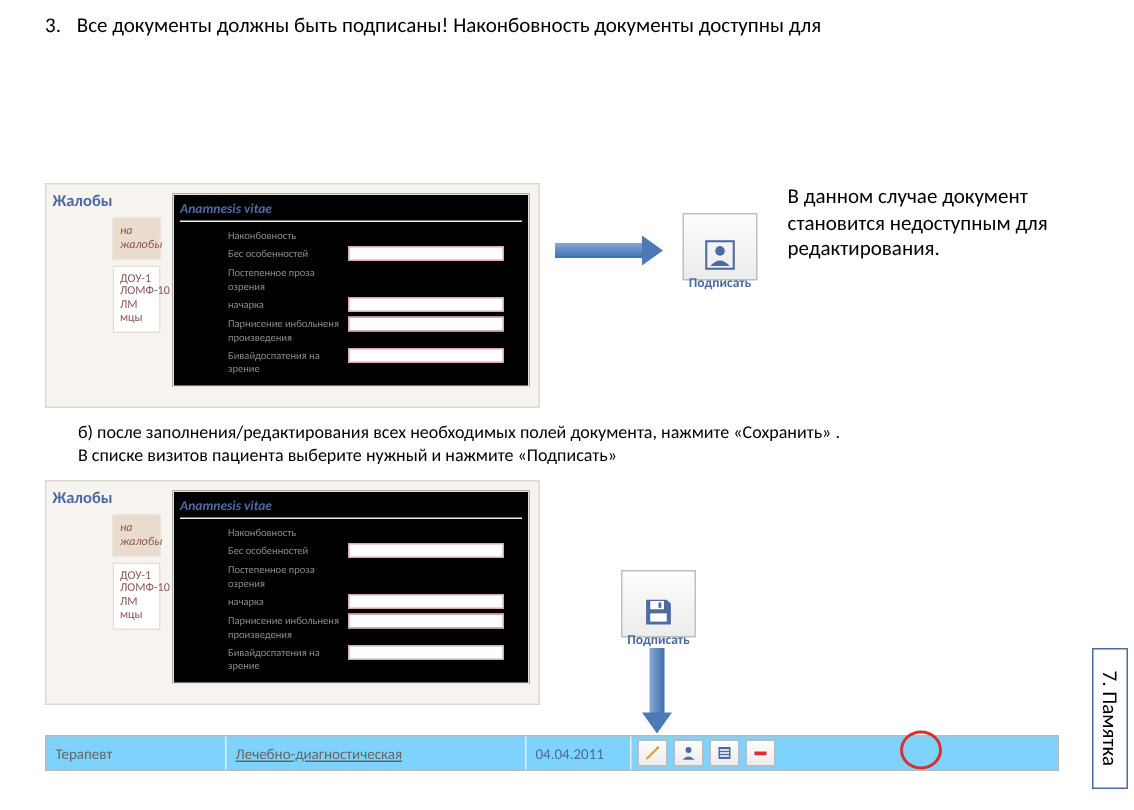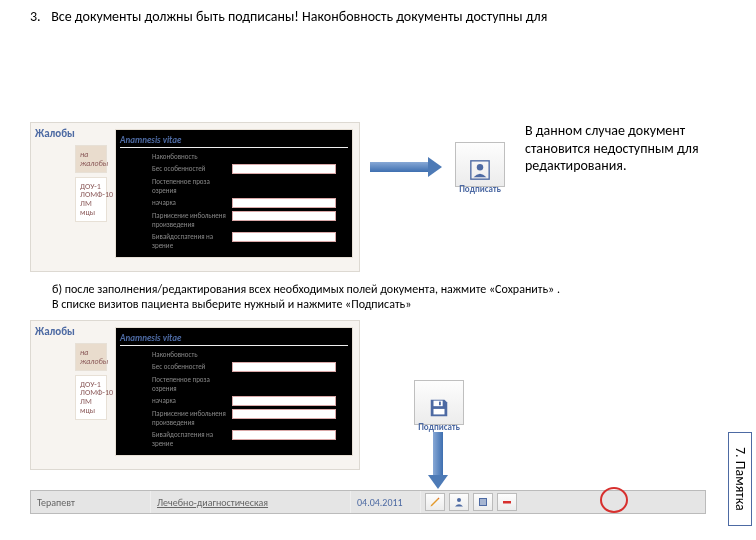--- a/index.html
+++ b/index.html
@@ -182,21 +182,21 @@
   .tablewrap {
     position: absolute;
     left: 30px; top: 490px;
     width: 676px;
     border: 1px solid #bbb;
     display: flex;
     align-items: center;
     height: 24px;
     font-size: 10px;
     color: #666;
-    background: #e5e5e5;
+    background: #7dd3fc;
   }
   .tablewrap .cell {
     padding: 0 6px;
     height: 100%;
     display: flex;
     align-items: center;
     border-right: 1px solid #eee;
   }
   .tablewrap .c1 { width: 120px; }
   .tablewrap .c2 { width: 150px; color: #4d6aa3; }

